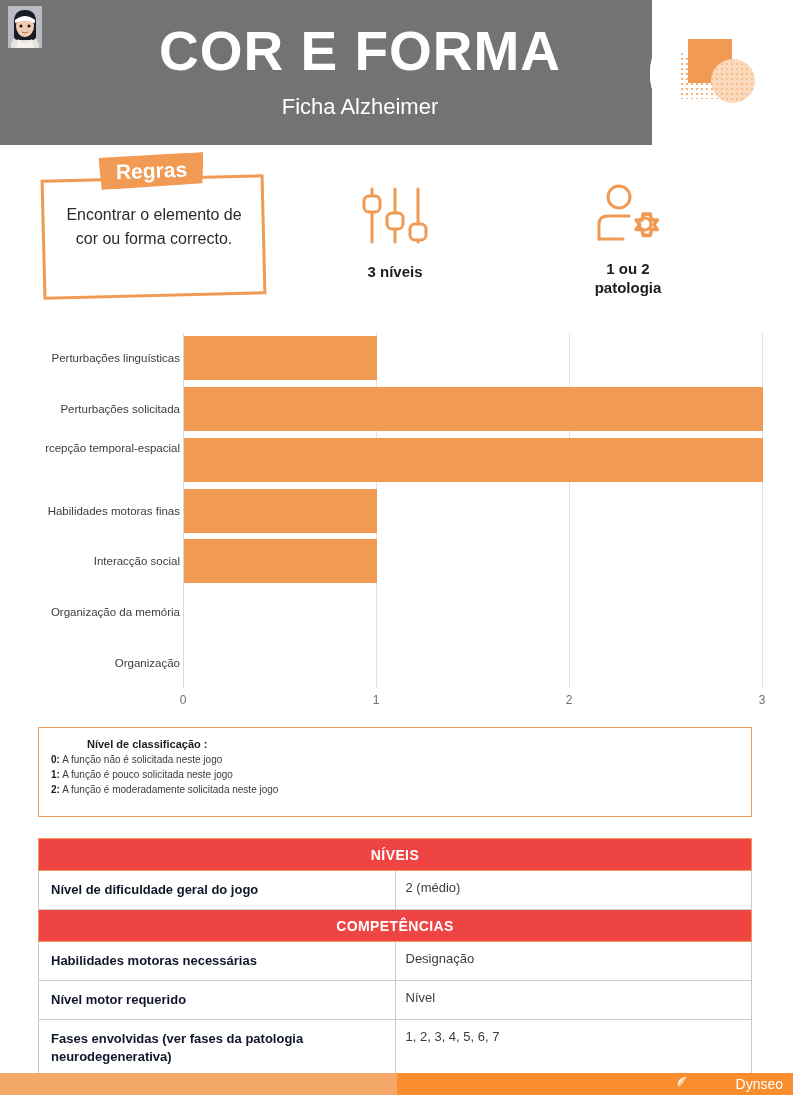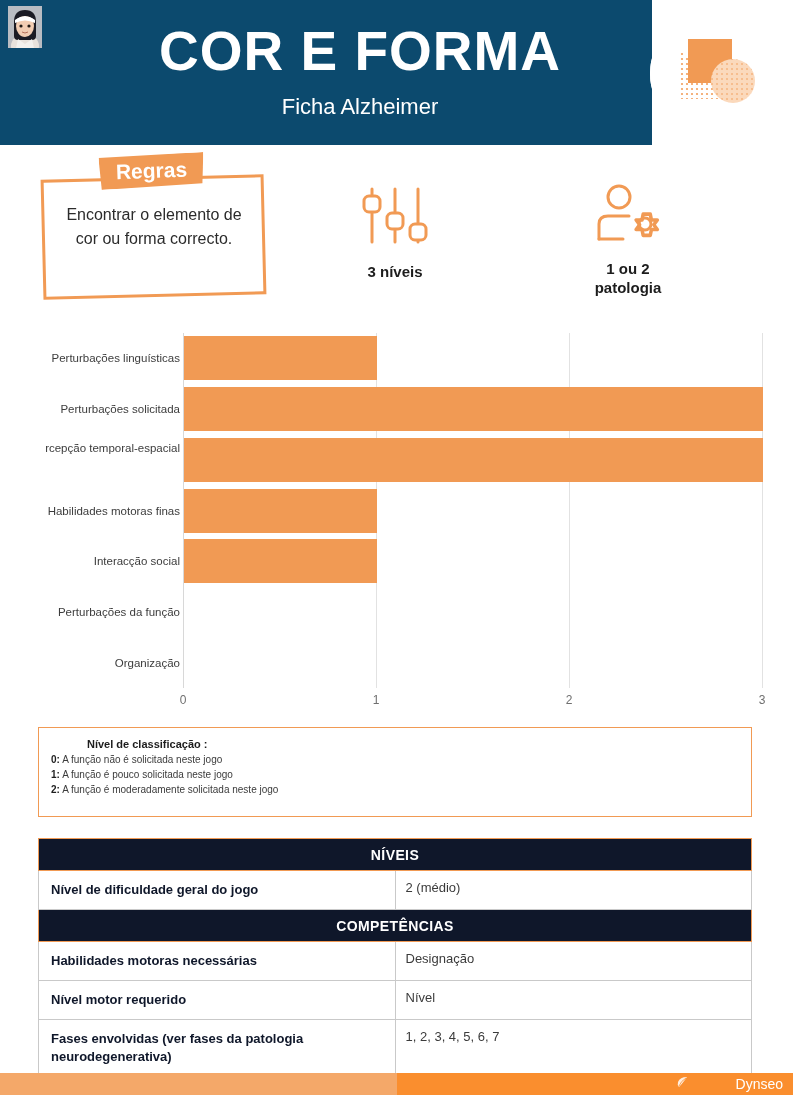--- a/index.html
+++ b/index.html
@@ -18,21 +18,21 @@
     width: 793px;
     height: 1095px;
     background: #ffffff;
   }
 
   
   #header {
     position: absolute;
     left: 0; top: 0;
     width: 652px; height: 145px;
-    background: #0c4a6e;
+    background: #737373;
   }
 
   #avatar {
     position: absolute;
     left: 8px; top: 6px;
     width: 34px; height: 42px;
     background: #c9ccd1;
     overflow: hidden;
   }
   #avatar svg { display: block; }
@@ -196,21 +196,21 @@
   
   #info-table {
     position: absolute;
     left: 38px; top: 838px;
     width: 714px;
     border-collapse: collapse;
     table-layout: fixed;
   }
   #info-table td { border: 1px solid #c9c9c9; }
   .section-head {
-    background: #0f172a;
+    background: #ef4444;
     color: #ffffff;
     font-size: 14px;
     font-weight: bold;
     text-align: center;
     letter-spacing: 0.4px;
     height: 32px;
     border-color: #F19A54 !important;
   }
   .row-key {
     width: 312px;
@@ -347,21 +347,21 @@
     </div>
   </div>
 
   <div id="chart">
     <div id="chart-labels">
         <div class="cat-label" style="top: 25.3571px;">Perturbações linguísticas</div>
         <div class="cat-label" style="top: 76.0714px;">Perturbações solicitada</div>
         <div class="cat-label" style="top: 115px;">rcepção temporal-espacial</div>
         <div class="cat-label" style="top: 177.5px;">Habilidades motoras finas</div>
         <div class="cat-label" style="top: 228.214px;">Interacção social</div>
-        <div class="cat-label" style="top: 278.929px;">Perturbações da função</div>
+        <div class="cat-label" style="top: 278.929px;">Organização da memória</div>
         <div class="cat-label" style="top: 329.643px;">Organização</div>
       </div>
     <div id="plot">
         <div class="gridline axis" style="left: 0px;"></div>
         <div class="tick-label" style="left: 0px;">0</div>
         <div class="gridline" style="left: 193px;"></div>
         <div class="tick-label" style="left: 193px;">1</div>
         <div class="gridline" style="left: 386px;"></div>
         <div class="tick-label" style="left: 386px;">2</div>
         <div class="gridline" style="left: 579px;"></div>

